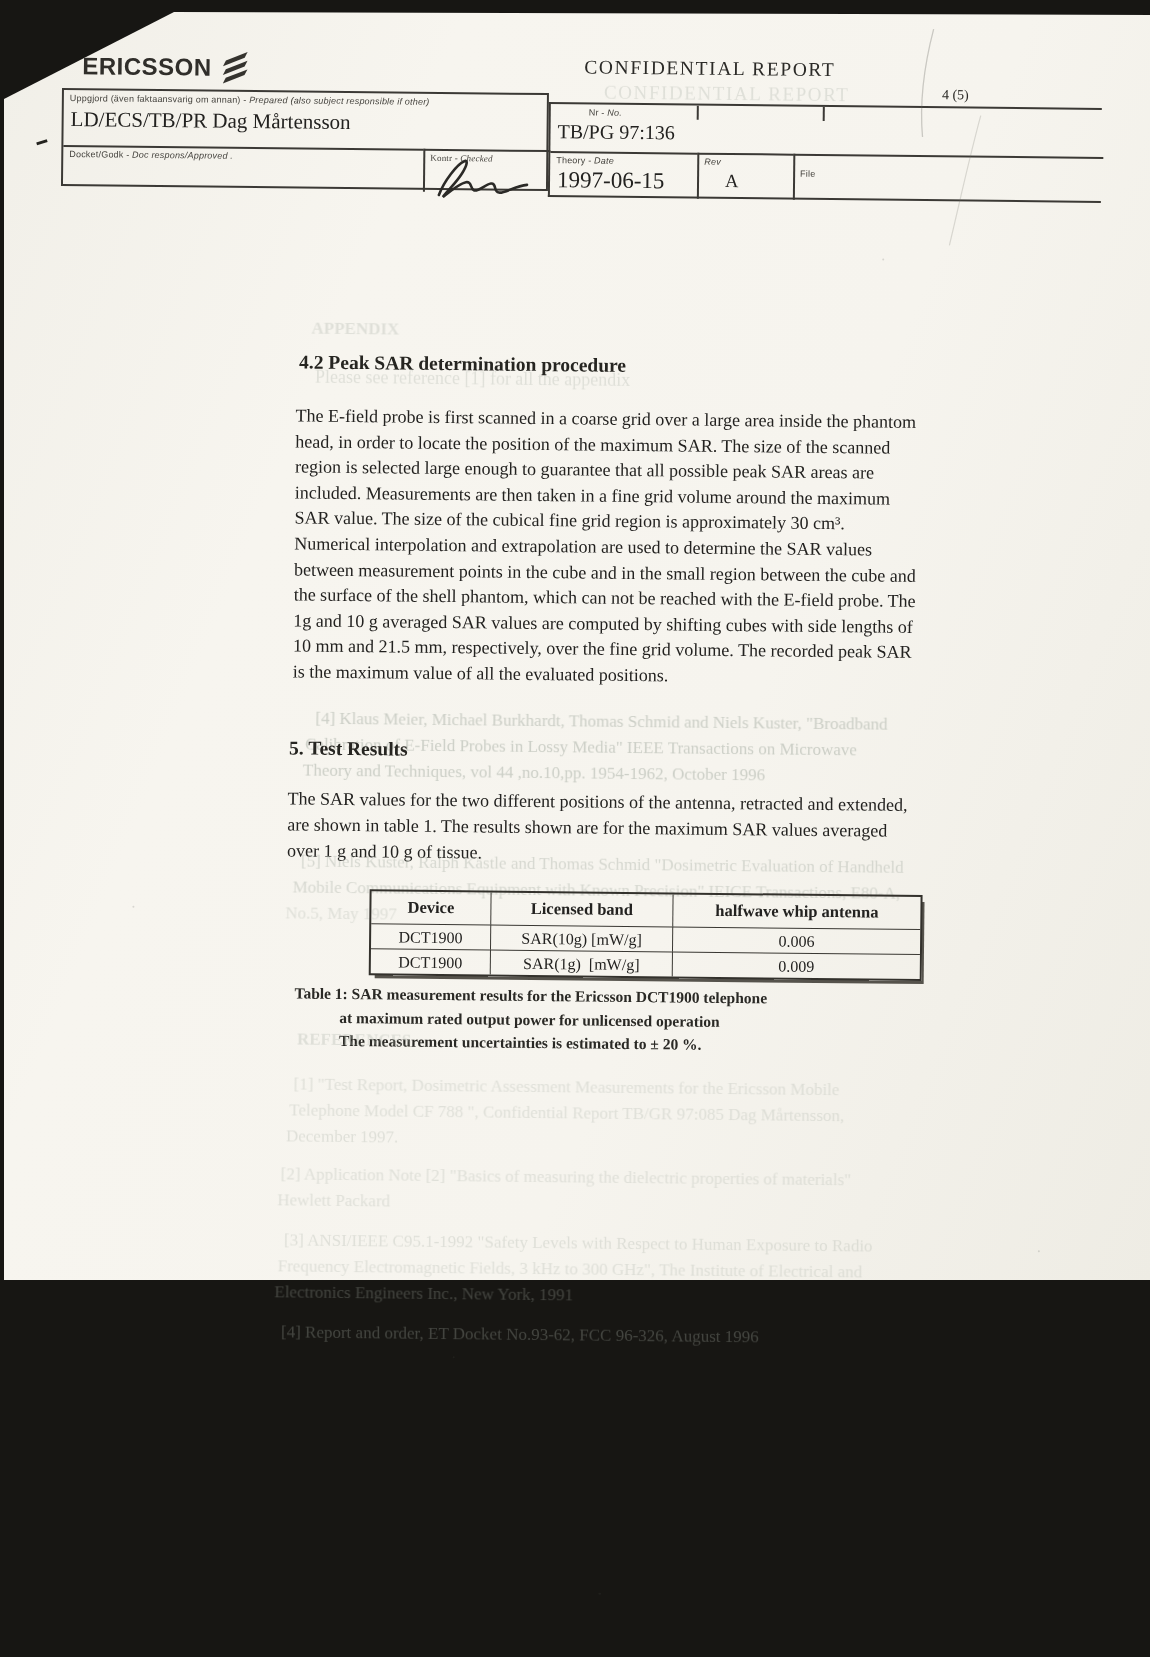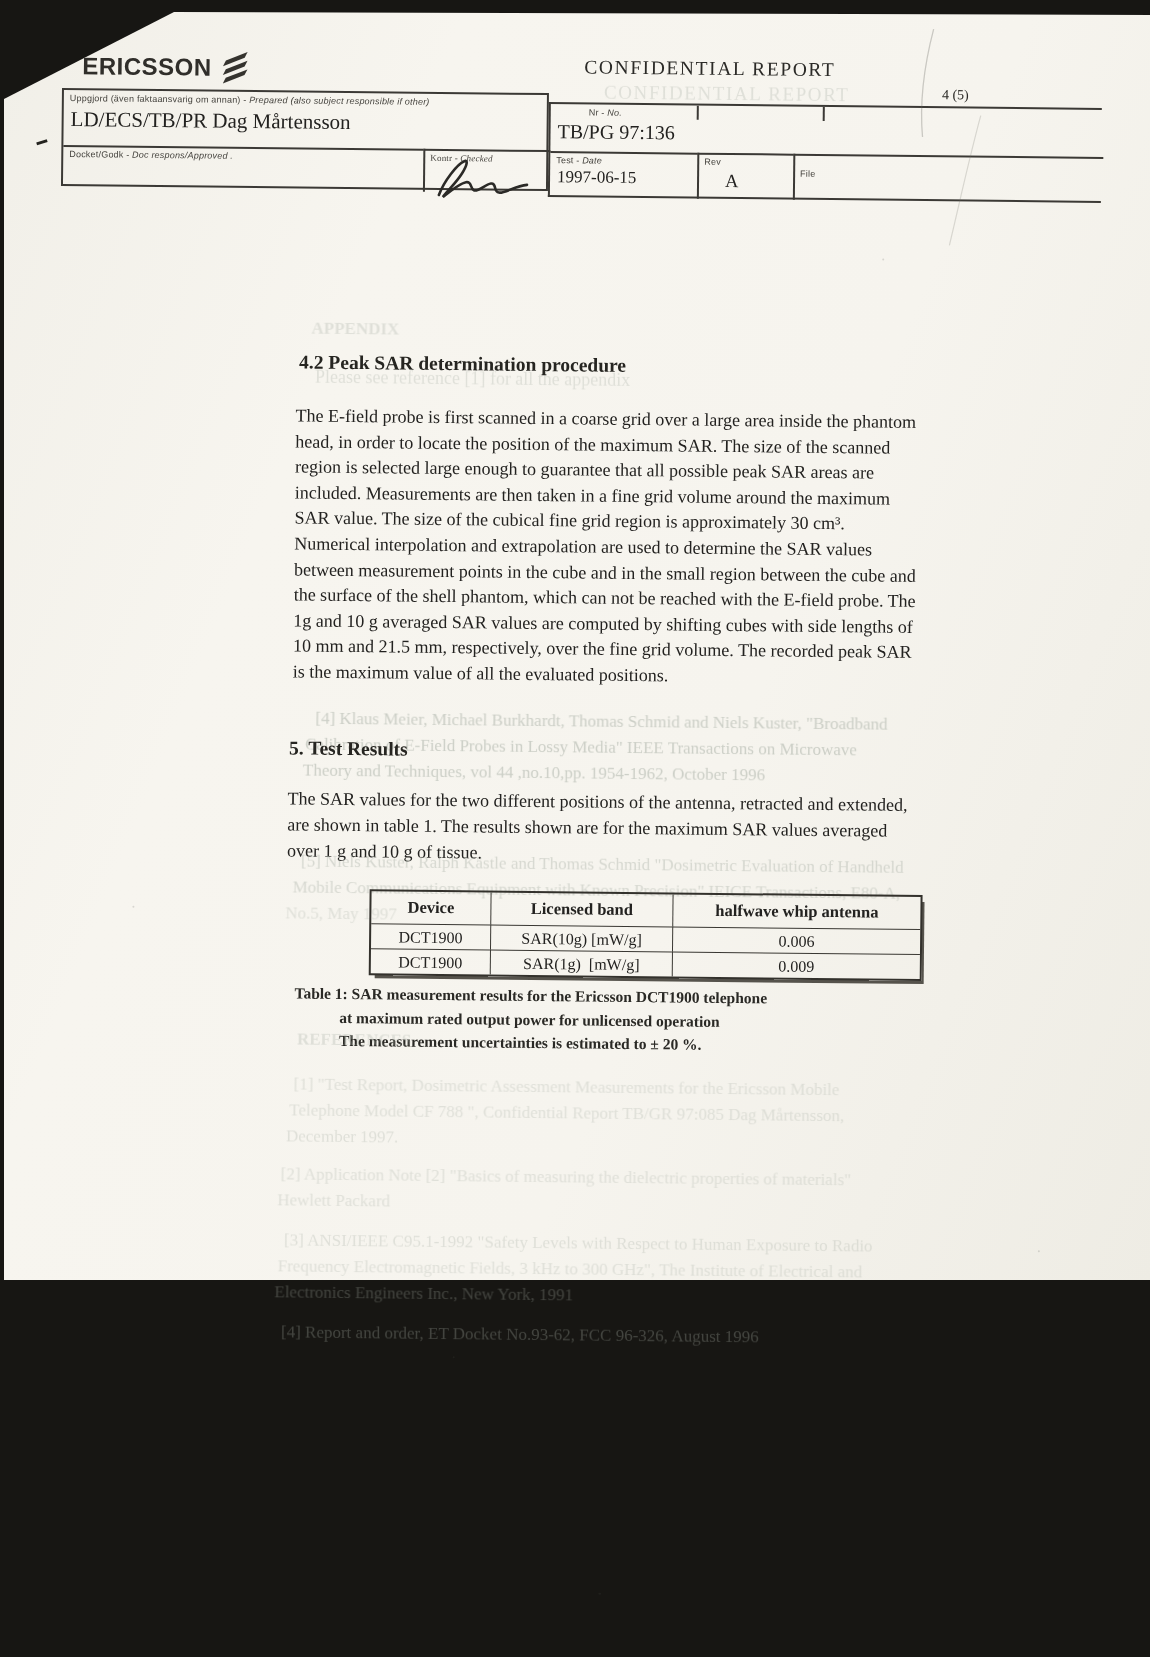--- a/index.html
+++ b/index.html
@@ -15,21 +15,21 @@
   .label .en{font-style:italic;}
   .wordmark{font-family:"Liberation Sans",sans-serif;font-weight:bold;font-size:24px;letter-spacing:.5px;color:#302e2a;}
   .title{font-size:19.5px;letter-spacing:1.6px;color:#2b2a27;white-space:nowrap;}
   .ghost{color:#a9b0a6;opacity:.42;filter:blur(.4px);white-space:nowrap;font-size:17px;}
   .ghost.dark{opacity:.55;}
   .ghost.faint{opacity:.30;}
   .h-sec{font-size:19.5px;font-weight:bold;white-space:nowrap;color:#262521;}
   .para{font-size:18px;line-height:25.6px;white-space:pre-line;color:#232220;}
   .formbox{border:2px solid #3b3935;box-sizing:border-box;}
   .value-lg{font-size:21px;color:#232220;white-space:nowrap;}
-  .value-md{font-size:17px;color:#232220;white-space:nowrap;}
+  .value-md{font-size:23px;color:#232220;white-space:nowrap;}
   .tick{position:absolute;width:2px;background:#3b3935;}
   .sar-table{position:absolute;left:374px;top:886px;border:2.4px solid #33312c;
              box-shadow:4px 5px 0 -2px #56534c;box-sizing:border-box;}
   .t-row{display:flex;}
   .t-cell{box-sizing:border-box;text-align:center;font-size:16px;white-space:pre;color:#232220;}
   .t-head .t-cell{font-weight:bold;font-size:16.5px;line-height:32px;height:32px;}
   .t-body .t-cell{line-height:25px;height:25px;border-top:1.6px solid #3a3833;}
   .c1{width:119px;} .c2{width:182px;border-left:1.6px solid #3a3833;} .c3{width:248px;border-left:1.6px solid #3a3833;}
   .caption{font-size:15.5px;font-weight:bold;white-space:nowrap;color:#2a2925;}
   .speck{position:absolute;border-radius:50%;background:rgba(80,78,70,.18);}
@@ -71,25 +71,25 @@
       </div>
 
       <div class="abs" style="left:545px;top:97px;width:553px;height:95px;border-top:2px solid #3b3935;border-left:2px solid #3b3935;border-bottom:2px solid #3b3935;box-sizing:border-box;">
         <div class="abs" style="left:0;top:0;width:100%;height:47px;">
           <div class="label abs" style="left:6px;top:3px;margin-left:32px;"><span>Nr - </span><span class="en">No.</span></div>
           <div class="value-md abs" style="left:7px;top:16px;font-size:20px;">TB/PG 97:136</div>
           <div class="tick" style="left:146px;top:0;height:14px;"></div>
           <div class="tick" style="left:272px;top:0;height:14px;"></div>
         </div>
         <div class="abs" style="left:0;top:47px;width:147px;height:46px;border-top:2px solid #3b3935;box-sizing:border-box;">
-          <div class="label abs" style="left:6px;top:2px;"><span>Test - </span><span class="en">Date</span></div>
+          <div class="label abs" style="left:6px;top:2px;"><span>Theory - </span><span class="en">Date</span></div>
           <div class="value-md abs" style="left:7px;top:14px;">1997-06-15</div>
         </div>
         <div class="abs" style="left:147px;top:47px;width:96px;height:46px;border-top:2px solid #3b3935;border-left:2px solid #3b3935;box-sizing:border-box;">
-          <div class="label abs" style="left:5px;top:2px;">Rev</div>
+          <div class="label abs" style="left:5px;top:2px;font-style:italic;">Rev</div>
           <div class="value-md abs" style="left:26px;top:16px;font-size:18.5px;">A</div>
         </div>
         <div class="abs" style="left:243px;top:47px;width:310px;height:46px;border-top:2px solid #3b3935;border-left:2px solid #3b3935;box-sizing:border-box;">
           <div class="label abs" style="left:5px;top:2px;margin-top:11px;">File</div>
         </div>
       </div>
 
       <div class="abs" style="left:33px;top:141px;width:11px;height:3px;background:#24231f;transform:rotate(-18deg);"></div>
 
       <div class="abs ghost faint" style="left:310px;top:316px;font-weight:bold;">APPENDIX</div>

